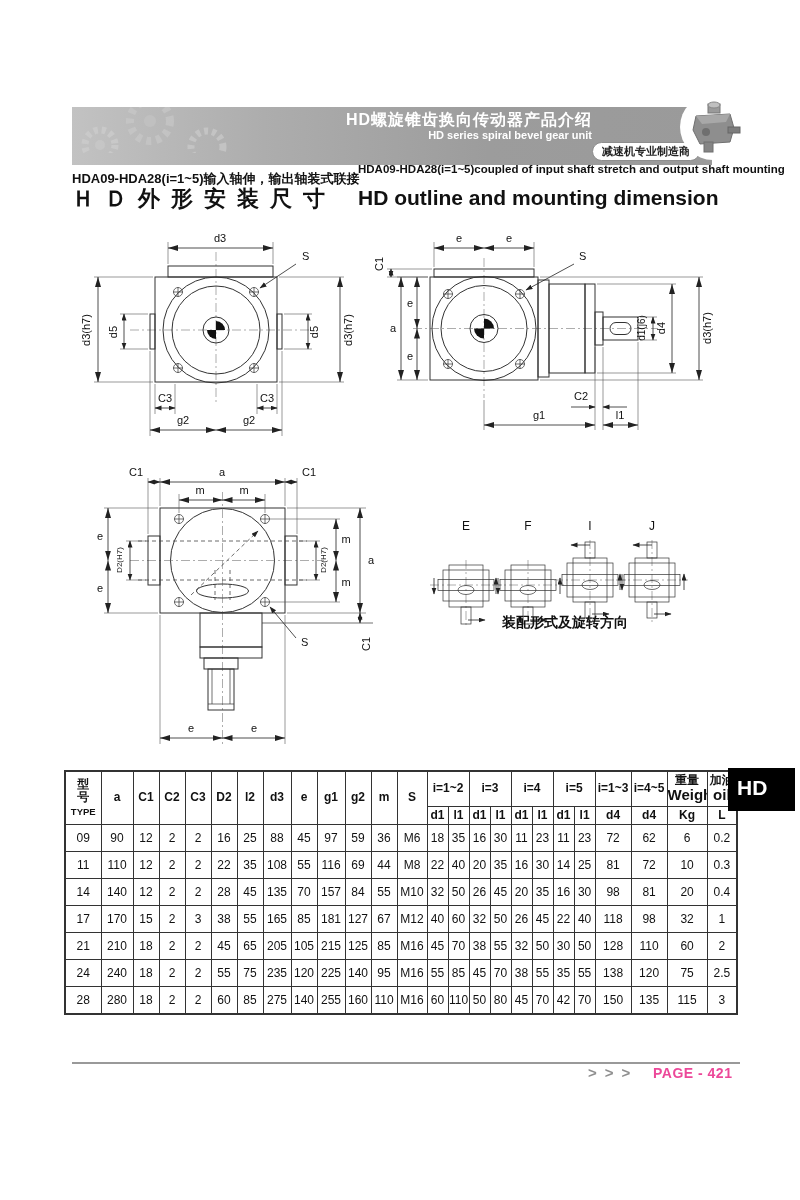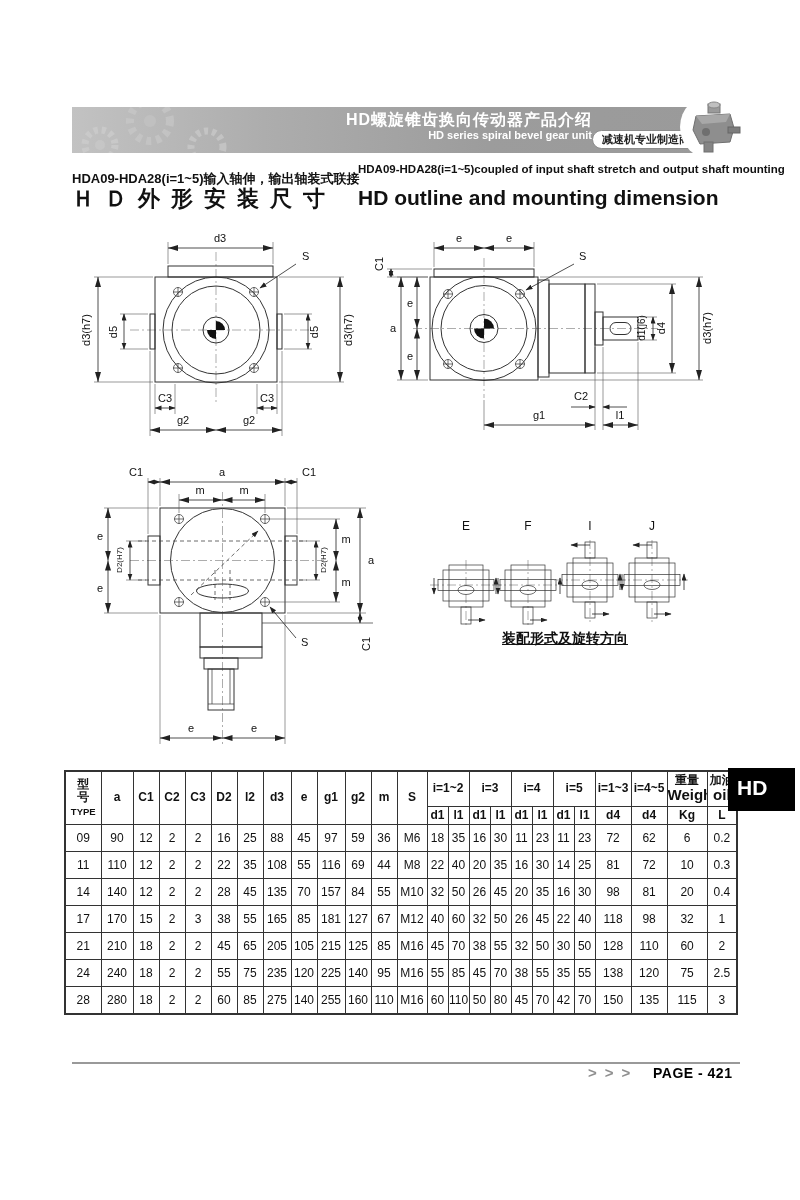--- a/index.html
+++ b/index.html
@@ -1,21 +1,21 @@
 <!DOCTYPE html>
 <html><head>
 <meta charset="utf-8">
 <style>
   html,body{margin:0;padding:0;background:#fff;}
   #page{position:relative;width:800px;height:1200px;background:#fff;overflow:hidden;
         font-family:"Liberation Sans",sans-serif;color:#111;}
   .abs{position:absolute;}
 
   
-  .banner{left:72px;top:107px;width:640px;height:46px;
+  .banner{left:72px;top:107px;width:640px;height:58px;
           background:linear-gradient(90deg,#c2c2c2 0%,#adadad 30%,#9c9c9c 65%,#9a9a9a 100%);}
   .banner-text{position:absolute;right:120px;top:4px;text-align:right;color:#fff;line-height:1.15;}
   .banner-title-zh{font-size:16px;font-weight:bold;letter-spacing:1px;}
   .banner-title-en{font-size:11px;font-weight:bold;}
   .badge{position:absolute;right:12px;bottom:4px;background:#fff;border:1px solid #8d8d8d;
          border-radius:10px;padding:1px 9px;font-size:11px;font-weight:bold;color:#222;white-space:nowrap;}
   .gear-photo{left:680px;top:94px;width:66px;height:66px;border-radius:50%;background:#fff;}
 
   
   .subtitle-zh{left:72px;top:170px;font-size:13px;font-weight:bold;white-space:nowrap;}
@@ -27,21 +27,21 @@
   svg text{font-family:"Liberation Sans",sans-serif;font-size:11px;fill:#111;}
   svg text.sm{font-size:8px;}
   .ln{fill:none;stroke:#333;stroke-width:1;}
   .thin{fill:none;stroke:#333;stroke-width:.7;}
   .cl{fill:none;stroke:#8a8a8a;stroke-width:.7;stroke-dasharray:9 3 2 3;}
   .dim{fill:none;stroke:#222;stroke-width:.8;}
   .ext{fill:none;stroke:#555;stroke-width:.6;}
   .dsh{fill:none;stroke:#444;stroke-width:.8;stroke-dasharray:4 3;}
   .qf{fill:#111;stroke:none;}
 
-  .mount-caption{left:425px;top:630px;width:280px;text-align:center;line-height:1.25;text-decoration:underline;}
+  .mount-caption{left:425px;top:614px;width:280px;text-align:center;line-height:1.25;}
   .mount-caption .zh{font-size:14px;font-weight:bold;}
   .mount-caption .en{font-size:13px;}
 
   
   table.dims{position:absolute;left:64px;top:770px;width:672px;border-collapse:collapse;
              table-layout:fixed;border:2px solid #333;font-size:12px;}
   table.dims th,table.dims td{border:1px solid #333;text-align:center;vertical-align:middle;
              padding:0;overflow:hidden;}
   table.dims th{font-weight:bold;font-size:12px;line-height:1.1;padding:2px 0;}
   table.dims td{height:26px;font-weight:normal;}
@@ -50,21 +50,21 @@
 
   .hd-tab{left:728px;top:768px;width:67px;height:43px;background:#000;color:#fff;
           font-size:21px;font-weight:bold;padding-left:9px;line-height:40px;box-sizing:border-box;}
 
   
   .footer-line{left:72px;top:1062px;width:668px;height:2px;background:#999;}
   .footer-tab{left:72px;top:1064px;width:192px;height:20px;background:#9a9a9a;color:#fff;
               font-size:11px;line-height:20px;padding-left:12px;letter-spacing:1px;box-sizing:border-box;
               clip-path:polygon(0 0,188px 0,172px 100%,0 100%);}
   .footer-arrows{left:588px;top:1064px;color:#8f8f8f;font-size:15px;font-weight:bold;letter-spacing:8px;}
-  .footer-page{left:653px;top:1065px;color:#000000;font-size:14px;font-weight:bold;letter-spacing:.5px;}
+  .footer-page{left:653px;top:1065px;color:#ec4899;font-size:14px;font-weight:bold;letter-spacing:.5px;}
 </style>
 </head>
 <body>
 
 <div id="page">
 
   <div class="abs banner">
     <svg width="230" height="46" style="opacity:.55">
       <circle cx="28" cy="38" r="15" fill="none" stroke="#d2d2d2" stroke-width="7" stroke-dasharray="4 4"></circle>
       <circle cx="78" cy="14" r="20" fill="none" stroke="#cccccc" stroke-width="8" stroke-dasharray="5 5"></circle>

